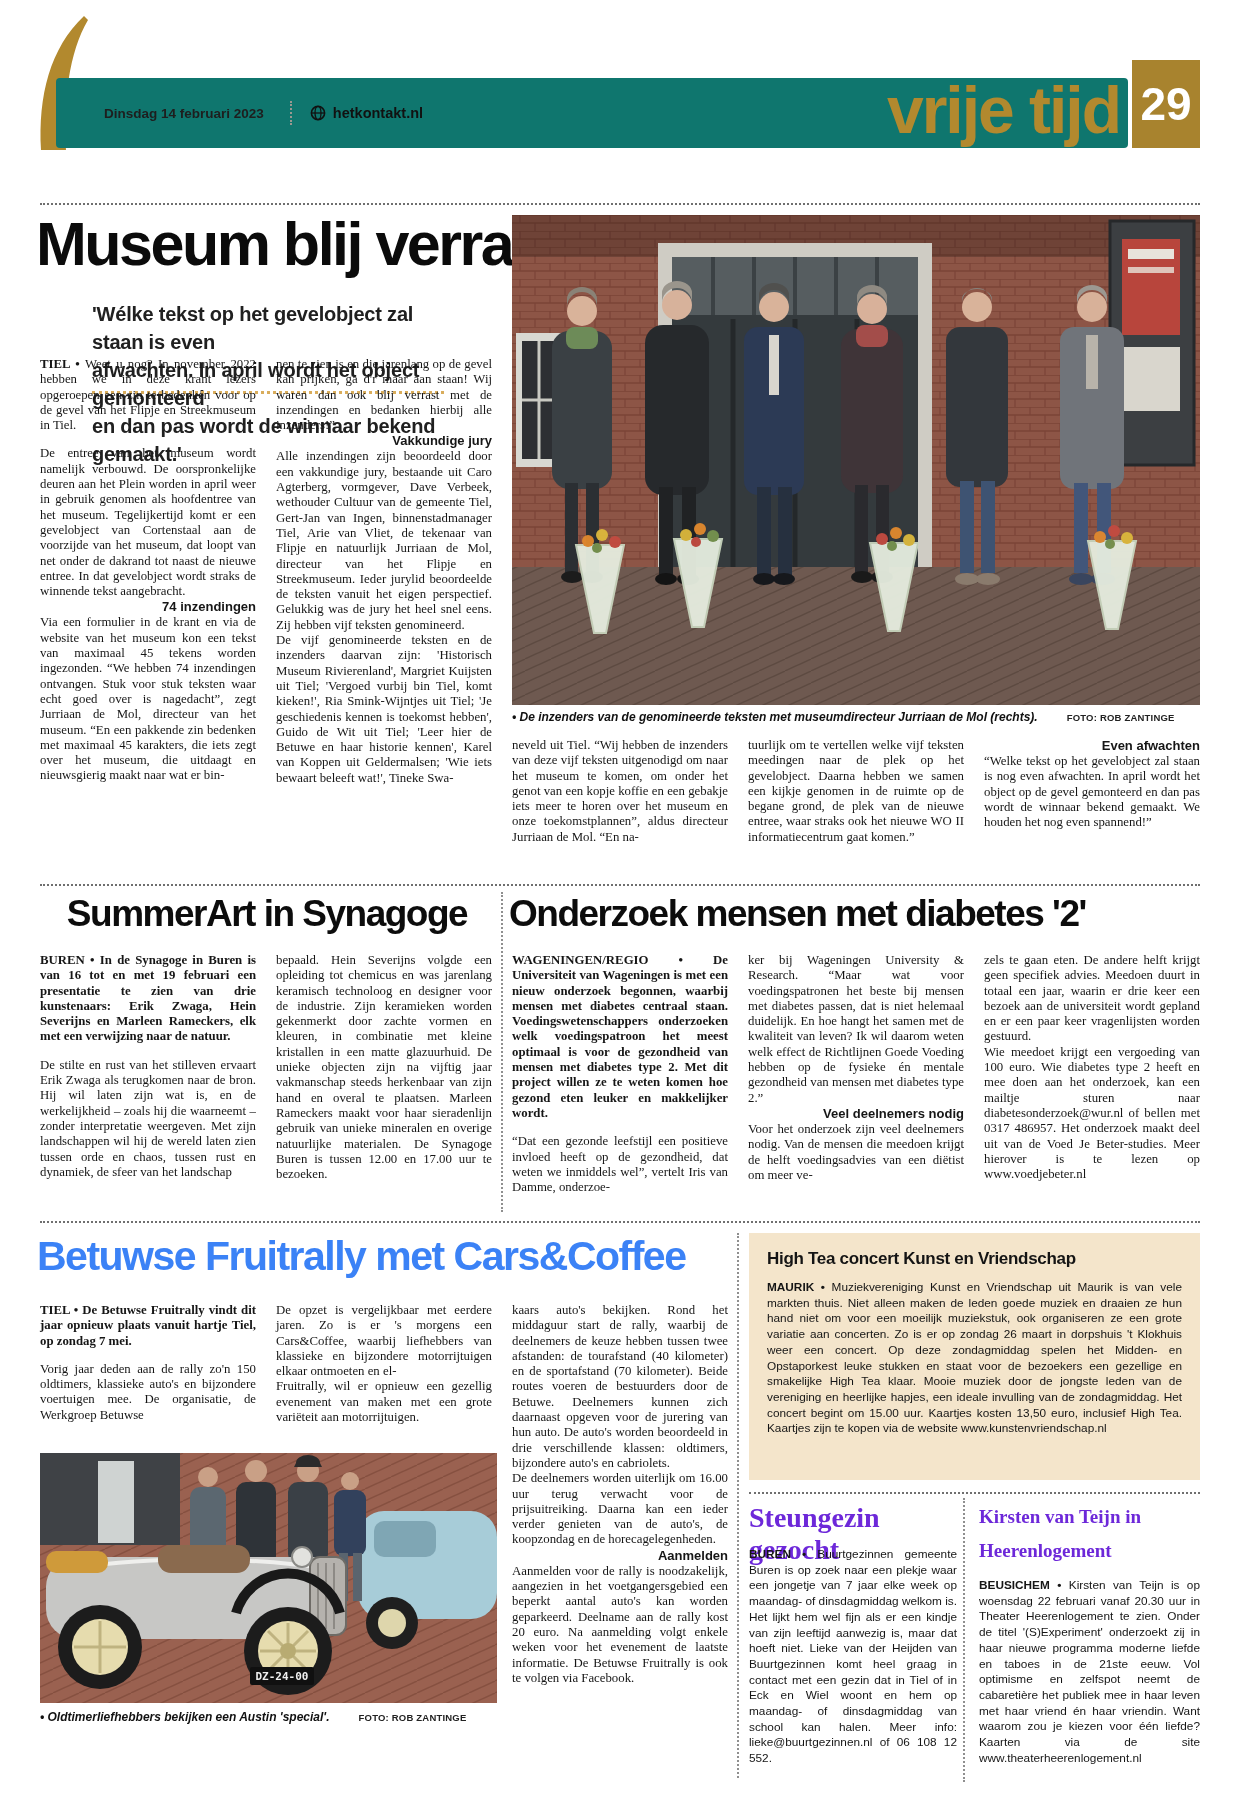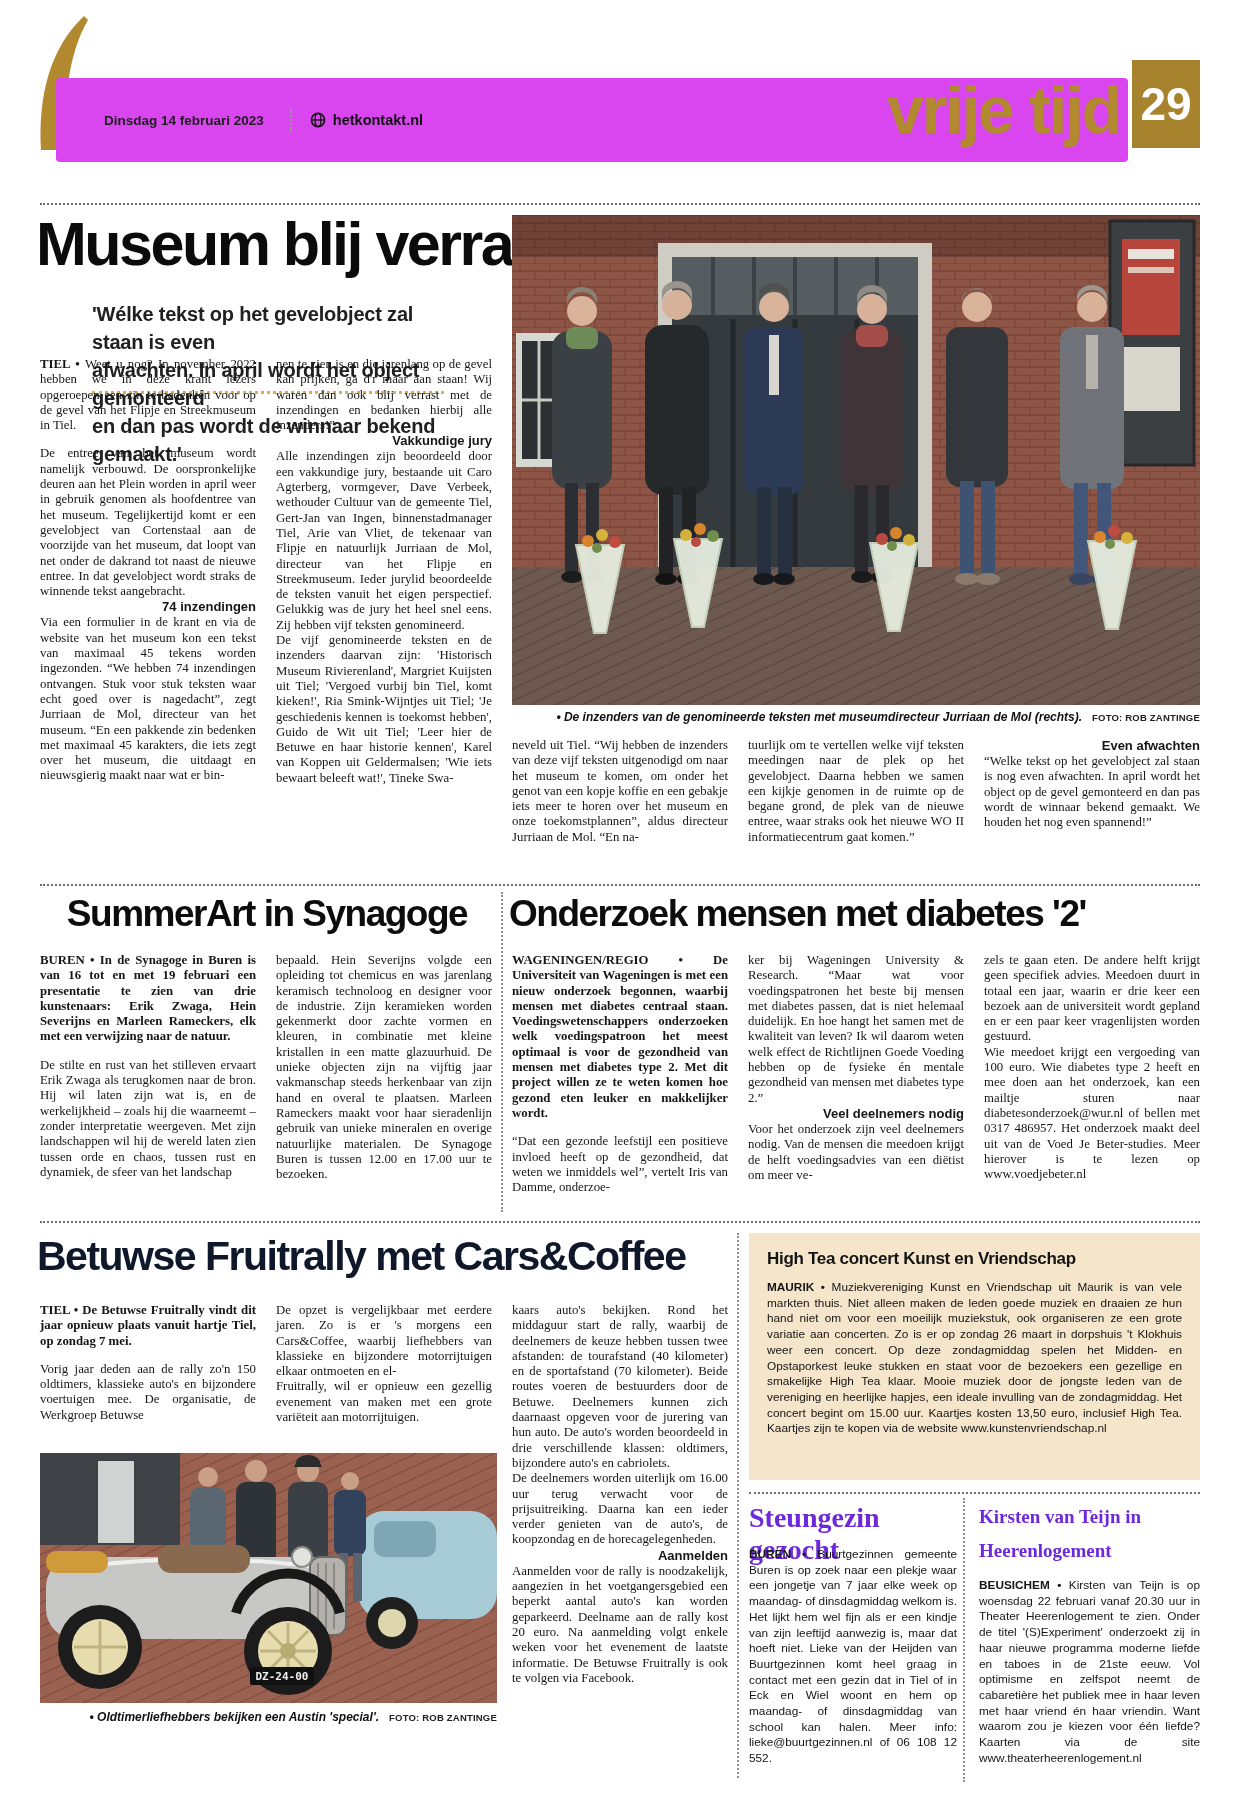--- a/index.html
+++ b/index.html
@@ -1,53 +1,53 @@
 <!DOCTYPE html>
 <html><head>
 <meta charset="utf-8">
 <style>
   html,body{margin:0;padding:0;background:#e8e8e8;}
   .page{position:relative;width:1239px;height:1797px;margin:0 auto;background:#ffffff;overflow:hidden;
         font-family:"Liberation Sans",sans-serif;color:#141414;}
   .abs{position:absolute;}
   
-  .hdr-bar{left:56px;top:78px;width:1072px;height:84px;background:#d946ef;border-radius:4px;
+  .hdr-bar{left:56px;top:78px;width:1072px;height:70px;background:#0f766e;border-radius:4px;
            display:flex;align-items:center;text-align:center;}
   .hdr-date{margin-left:48px;font-weight:bold;font-size:13.5px;color:#1e1e1e;}
   .hdr-sep{margin-left:26px;height:24px;border-left:2px dotted #9b9890;}
   .hdr-site{margin-left:7px;font-weight:bold;font-size:14.5px;color:#111;}
   .globe{margin-left:18px;display:inline-block;line-height:0;}
   .section-title{left:640px;top:76px;width:480px;text-align:right;font-weight:bold;font-size:66px;
                  line-height:68px;letter-spacing:-2px;color:#b2892e;}
   .page-box{left:1132px;top:60px;width:68px;height:88px;background:#a8832e;color:#fff;
             display:flex;align-items:center;justify-content:center;font-weight:bold;font-size:46px;}
   .hr-dot{border-top:2px dotted #6f6f6f;height:0;}
   .vr-dot{border-left:2px dotted #8f8f8f;width:0;}
   
   .main-head{left:36px;top:211px;width:1170px;font-weight:bold;font-size:61px;line-height:66px;
              letter-spacing:-2.5px;color:#0b0b0b;}
   .mid-head{font-weight:bold;font-size:37px;line-height:40px;letter-spacing:-1.5px;color:#0c0c0c;}
-  .fr-head{left:37px;top:1233px;font-weight:bold;font-size:41px;line-height:46px;letter-spacing:-1.5px;color:#0f172a;}
+  .fr-head{left:37px;top:1233px;font-weight:bold;font-size:41px;line-height:46px;letter-spacing:-1.5px;color:#3b82f6;}
   .serif-head{font-family:"Liberation Serif",serif;font-weight:bold;color:#6d28d9;}
   
   .quote{left:92px;top:300px;width:370px;font-weight:bold;font-size:20px;line-height:28px;
          color:#202020;white-space:pre-line;letter-spacing:-0.2px;}
   .q-rule{left:92px;top:391px;width:352px;border-top:3px dotted #d9ad5c;height:0;}
   
   .col{width:216px;font-family:"Liberation Serif",serif;font-size:12.8px;line-height:15.3px;
        text-align:justify;color:#161616;}
   .col p{margin:0;}
   .col p.gap{margin-top:13px;}
   .kicker{font-family:"Liberation Sans",sans-serif;font-weight:bold;font-size:13px;line-height:16px;
           margin:11px 0 2px;text-align:right;}
   .kicker.first{margin-top:0;}
   .dl{font-weight:bold;}
   .bold-intro{font-weight:bold;}
   
-  .cap-row{display:flex;justify-content:flex-end;align-items:baseline;}
+  .cap-row{display:flex;justify-content:flex-start;align-items:baseline;gap:19px;}
   .cap{font-style:italic;font-weight:bold;font-size:12px;color:#111;}
   .credit{font-size:9.5px;font-weight:bold;letter-spacing:0.2px;color:#222;white-space:nowrap;margin-left:10px;}
   
   .sans-col{font-family:"Liberation Sans",sans-serif;font-size:11.8px;line-height:15.7px;text-align:justify;color:#151515;}
   .ht-box{left:749px;top:1233px;width:451px;height:247px;background:#f4e5cb;box-sizing:border-box;padding:13px 18px 10px;}
   .ht-head{font-weight:bold;font-size:17px;line-height:26px;letter-spacing:-0.3px;color:#141414;}
   .ht-body{margin-top:8px;}
   .photo{display:block;}
 </style>
 </head>

